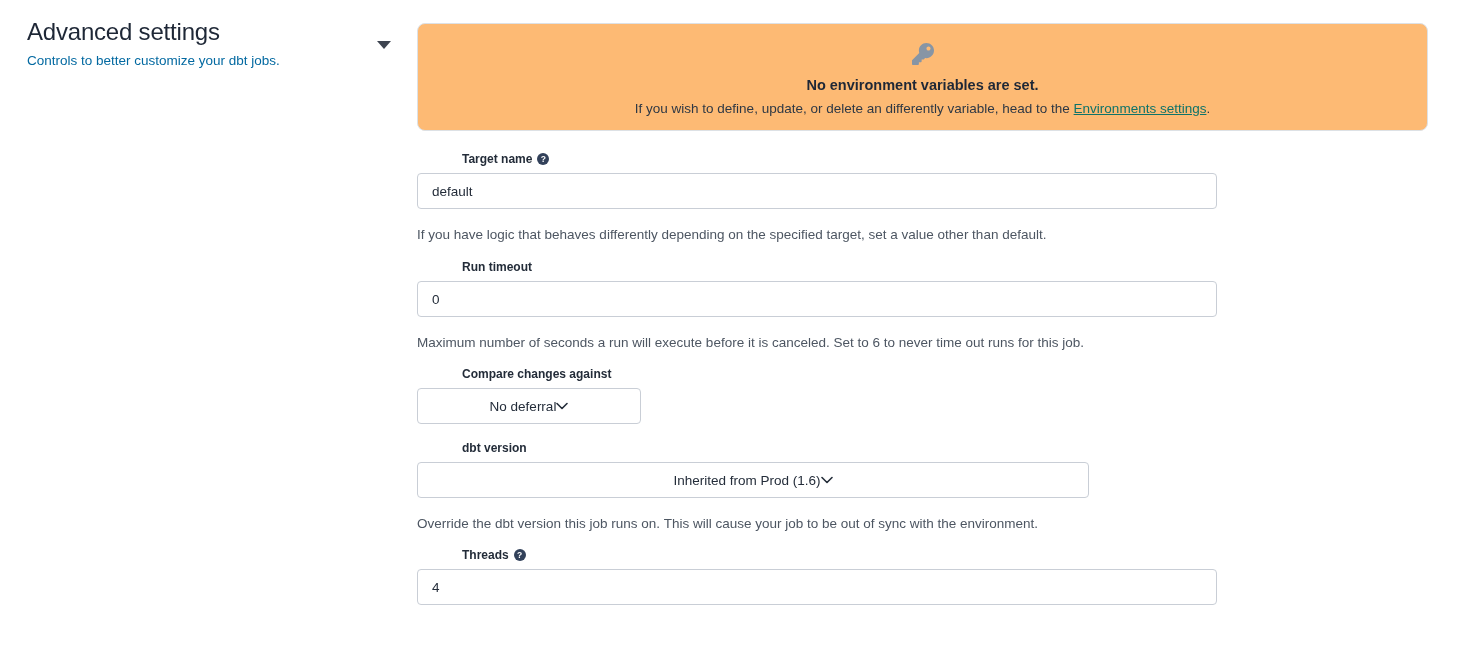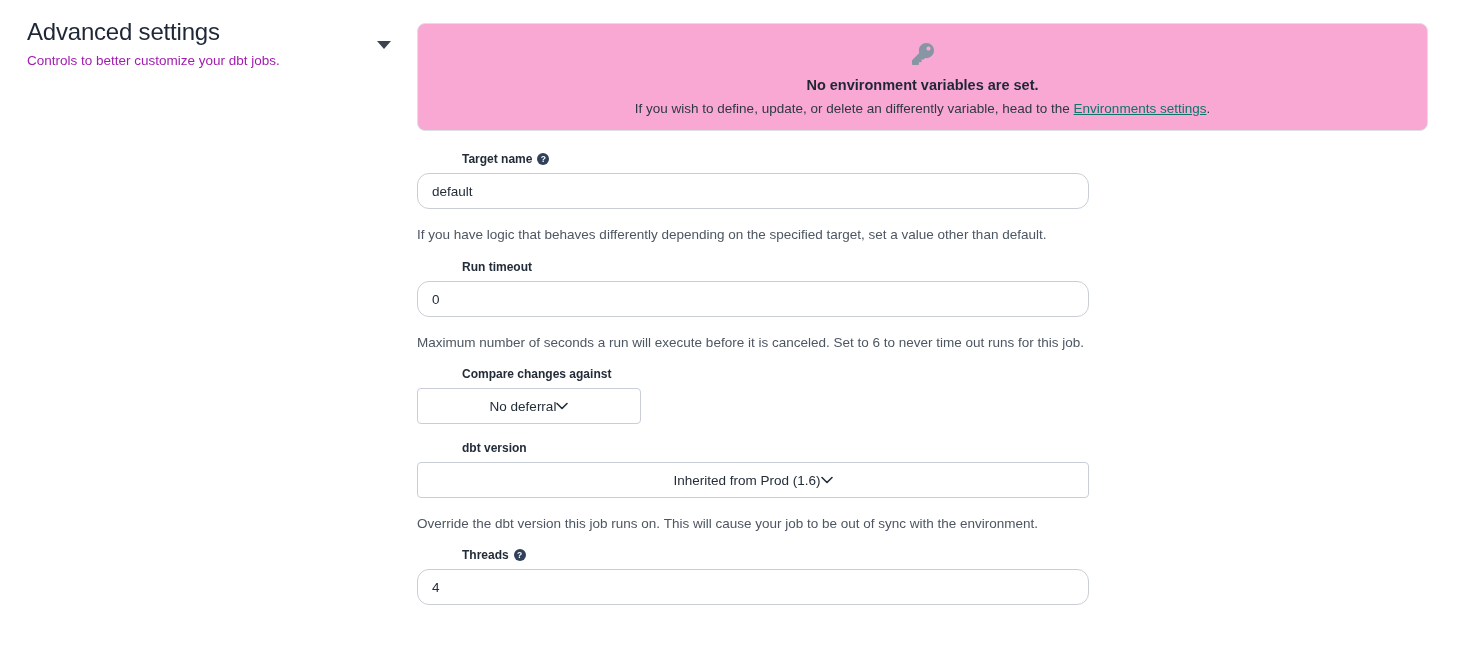--- a/index.html
+++ b/index.html
@@ -29,21 +29,21 @@
     font-size: 24px;
     line-height: 24px;
     font-weight: 400;
     letter-spacing: -0.2px;
     color: #1e2736;
   }
   .page-subtitle {
     margin: 8px 0 0 0;
     font-size: 13.5px;
     line-height: 17px;
-    color: #a21caf;
+    color: #0369a1;
   }
   .collapse-caret {
     position: absolute;
     left: 377px;
     top: 41px;
     width: 0;
     height: 0;
     border-left: 7px solid transparent;
     border-right: 7px solid transparent;
     border-top: 8px solid #3d4450;
@@ -58,21 +58,21 @@
     width: 1013px;
   }
 
   
   .env-panel {
     margin-top: 23px;
     width: 1011px;
     height: 108px;
     border: 1px solid #dde1e5;
     border-radius: 8px;
-    background: #f9a8d4;
+    background: #fdba74;
     text-align: center;
     padding-top: 19px;
   }
   .env-icon svg { display: inline-block; }
   .env-title {
     margin-top: 7px;
     font-size: 14.5px;
     line-height: 18px;
     font-weight: 700;
     color: #1e2736;
@@ -117,24 +117,24 @@
     font-weight: 700;
     display: inline-flex;
     align-items: center;
     justify-content: center;
     cursor: pointer;
     line-height: 1;
   }
   .text-input {
     display: block;
     margin-top: 7px;
-    width: 672px;
+    width: 800px;
     height: 36px;
     border: 1px solid #c9ced6;
-    border-radius: 12px;
+    border-radius: 4px;
     padding: 10px 14px;
     font-family: "Liberation Sans", sans-serif;
     font-size: 13.5px;
     color: #242d3a;
     background: #ffffff;
     outline: none;
   }
   .select-box {
     margin-top: 7px;
     width: 672px;

